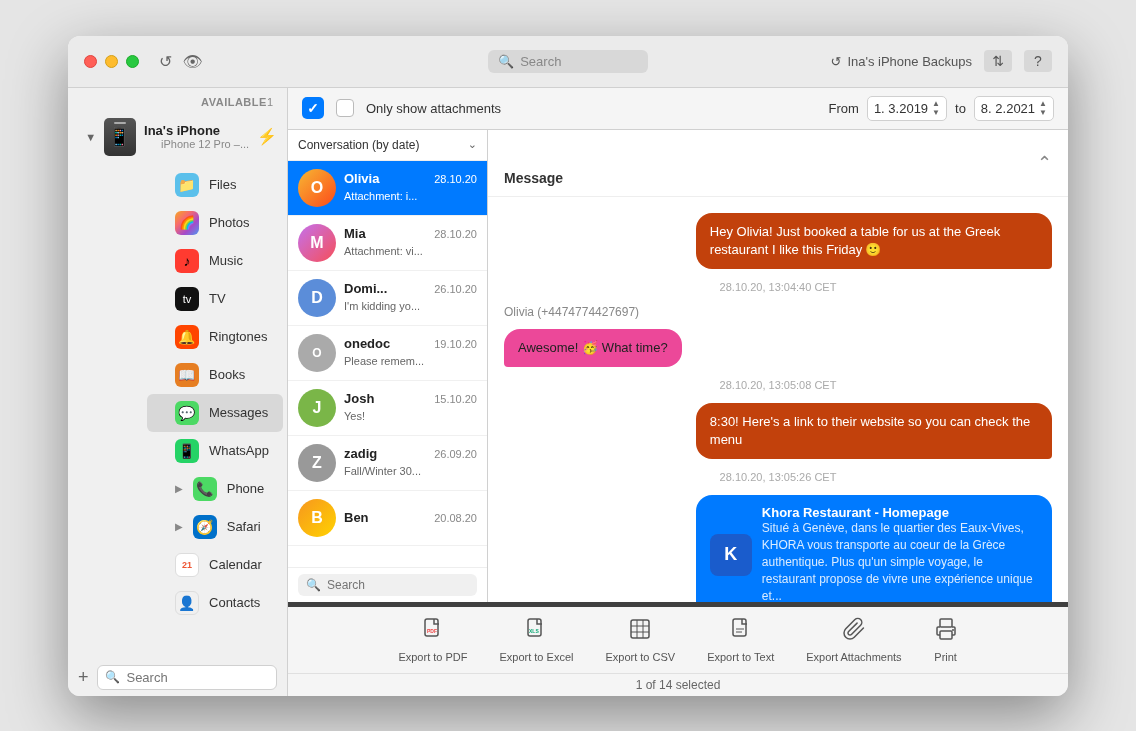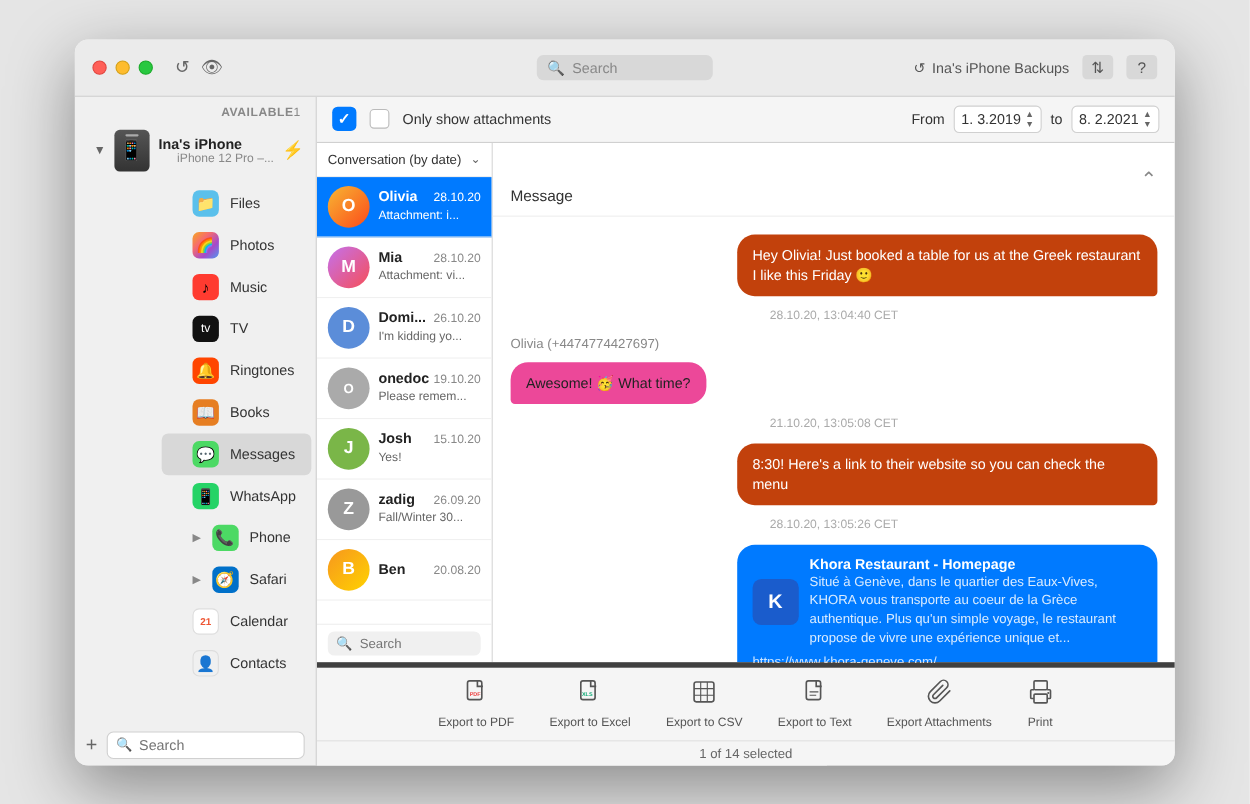--- a/index.html
+++ b/index.html
@@ -244,21 +244,21 @@
     }
     .stepper-btn { font-size: 8px; color: #666; cursor: pointer; line-height: 1; }
     
     .middle-pane {
       display: flex;
       flex: 1;
       overflow: hidden;
     }
     
     .conv-list {
-      width: 160px;
+      width: 200px;
       border-right: 1px solid #d0d0d0;
       display: flex;
       flex-direction: column;
       flex-shrink: 0;
       background: white;
     }
     .conv-list-header {
       padding: 8px 10px;
       border-bottom: 1px solid #eee;
       display: flex;
@@ -316,21 +316,21 @@
       display: flex;
       flex-direction: column;
       background: #ffffff;
     }
     .msg-header {
       display: flex;
       align-items: center;
       padding: 10px 16px;
       border-bottom: 1px solid #eee;
     }
-    .msg-header-label { font-size: 14px; font-weight: 400; color: #333; flex: 1; margin-top: 30px; }
+    .msg-header-label { font-size: 14px; font-weight: 700; color: #333; flex: 1; margin-top: 30px; }
     .msg-collapse { font-size: 18px; color: #888; cursor: pointer; }
     .msg-content {
       flex: 1;
       overflow-y: auto;
       padding: 16px;
       display: flex;
       flex-direction: column;
       gap: 8px;
     }
     .msg-bubble {
@@ -688,21 +688,21 @@
             </div>
 
             <div class="msg-timestamp">28.10.20, 13:04:40 CET</div>
 
             <div class="msg-sender-label">Olivia (+4474774427697)</div>
 
             <div class="msg-bubble received">
               Awesome! 🥳 What time?
             </div>
 
-            <div class="msg-timestamp">21.10.20, 13:05:08 CET</div>
+            <div class="msg-timestamp">28.10.20, 13:05:08 CET</div>
 
             <div class="msg-bubble sent">
               8:30! Here's a link to their website so you can check the menu
             </div>
 
             <div class="msg-timestamp">28.10.20, 13:05:26 CET</div>
 
             <div class="link-preview">
               <div class="link-preview-header">
                 <div class="link-preview-logo">K</div>

